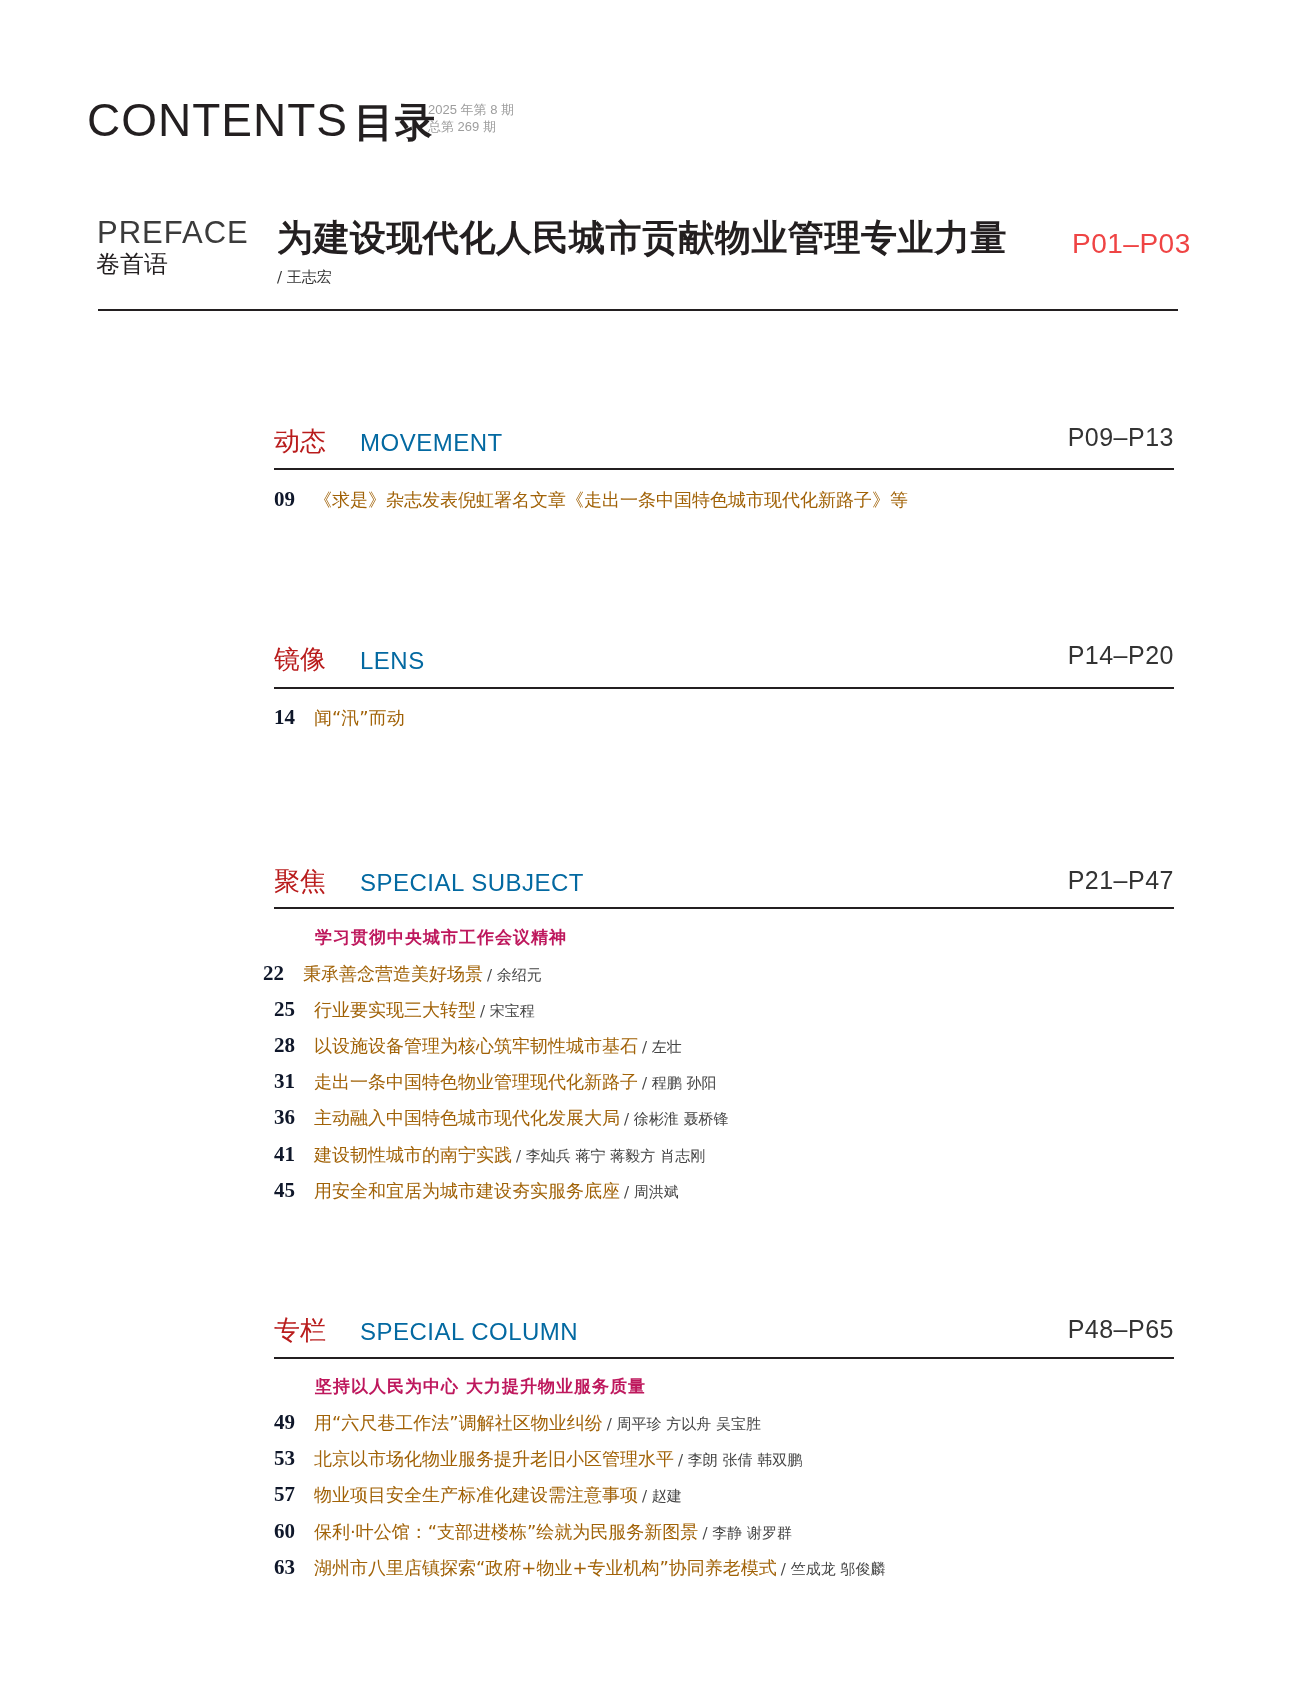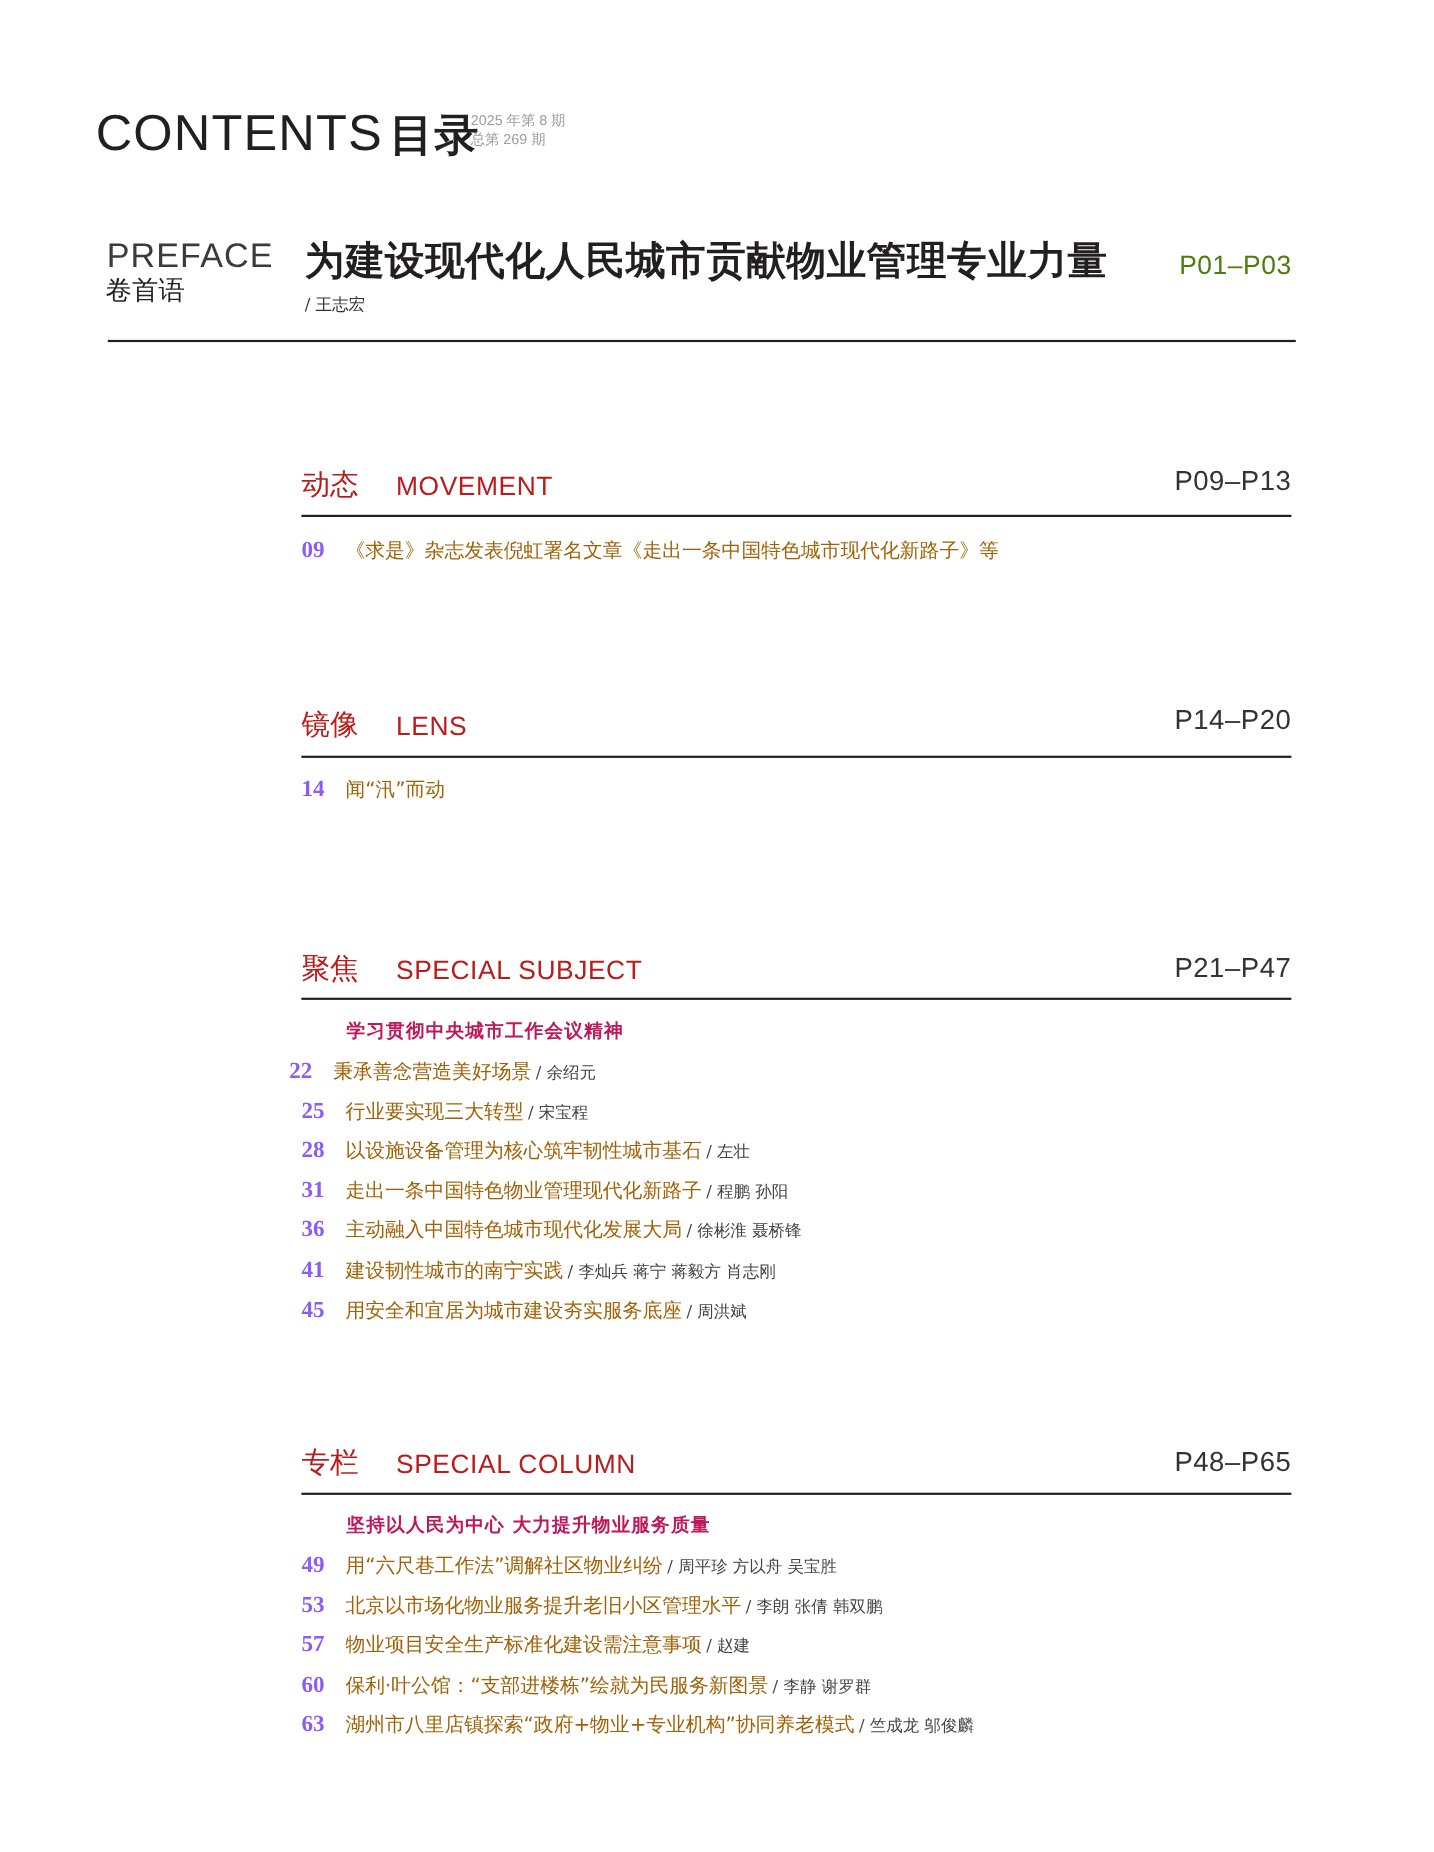--- a/index.html
+++ b/index.html
@@ -11,30 +11,30 @@
   .contents-title { left: 87px; top: 92px; font-family: "Liberation Sans", sans-serif; font-weight: 300;
                     font-size: 46px; letter-spacing: 1px; color: #231f20; line-height: 56px; white-space: nowrap; }
   .contents-title .cn { font-family: Liberation Mono, monospace; font-weight: 700; font-size: 40px; margin-left: 6px; }
   .issue { left: 428px; top: 101px; font-family: "Liberation Sans", sans-serif; font-size: 13px; color: #9d9d9d; line-height: 17px; }
 
   
   .preface-en { left: 97px; top: 216px; font-family: "Liberation Sans", sans-serif; font-size: 31px; color: #3b3b3b; letter-spacing: 1px; line-height: 34px; }
   .preface-cn { left: 96px; top: 249px; font-size: 24px; color: #231f20; line-height: 30px; }
   .preface-title { left: 277px; top: 216px; font-size: 36px; font-weight: 700; color: #231f20; line-height: 44px; white-space: nowrap; letter-spacing: 0.5px; }
   .preface-author { left: 277px; top: 268px; font-family: "DejaVu Serif", serif; font-size: 15px; color: #333; }
-  .preface-pages { left: 1072px; top: 228px; font-family: "Liberation Sans", sans-serif; font-size: 24px; color: #4d7c0f; letter-spacing: 0.5px; }
+  .preface-pages { left: 1072px; top: 228px; font-family: "Liberation Sans", sans-serif; font-size: 28px; color: #ef4444; letter-spacing: 0.5px; }
   .rule { height: 2px; background: #231f20; }
 
   
   .sec-cn { font-size: 26px; color: #b91c1c; line-height: 32px; }
-  .sec-en { font-family: "Liberation Sans", sans-serif; font-size: 24px; color: #b91c1c; letter-spacing: 0.5px; line-height: 30px; }
+  .sec-en { font-family: "Liberation Sans", sans-serif; font-size: 24px; color: #0369a1; letter-spacing: 0.5px; line-height: 30px; }
   .sec-pages { font-family: "Liberation Sans", sans-serif; font-size: 25px; color: #333; letter-spacing: 0.5px; line-height: 30px; right: 130px; text-align: right; }
   .sub-head { font-family: "DejaVu Serif", serif; font-weight: 700; font-size: 17px; color: #be185d; letter-spacing: 1px; }
   .item { white-space: nowrap; line-height: 26px; }
-  .item .num { display: inline-block; width: 40px; font-family: "Liberation Serif", serif; font-weight: 700; font-size: 21px; color: #8b5cf6; }
+  .item .num { display: inline-block; width: 40px; font-family: "Liberation Serif", serif; font-weight: 700; font-size: 21px; color: #0f172a; }
   .item .title { font-size: 18px; color: #a16207; }
   .item .author { font-family: "DejaVu Serif", serif; font-size: 15px; color: #444; margin-left: 4px; }
 </style>
 </head>
 <body>
 
 <div class="abs contents-title">
   <span>CONTENTS</span><span class="cn">目录</span>
 </div>
 <div class="abs issue">

